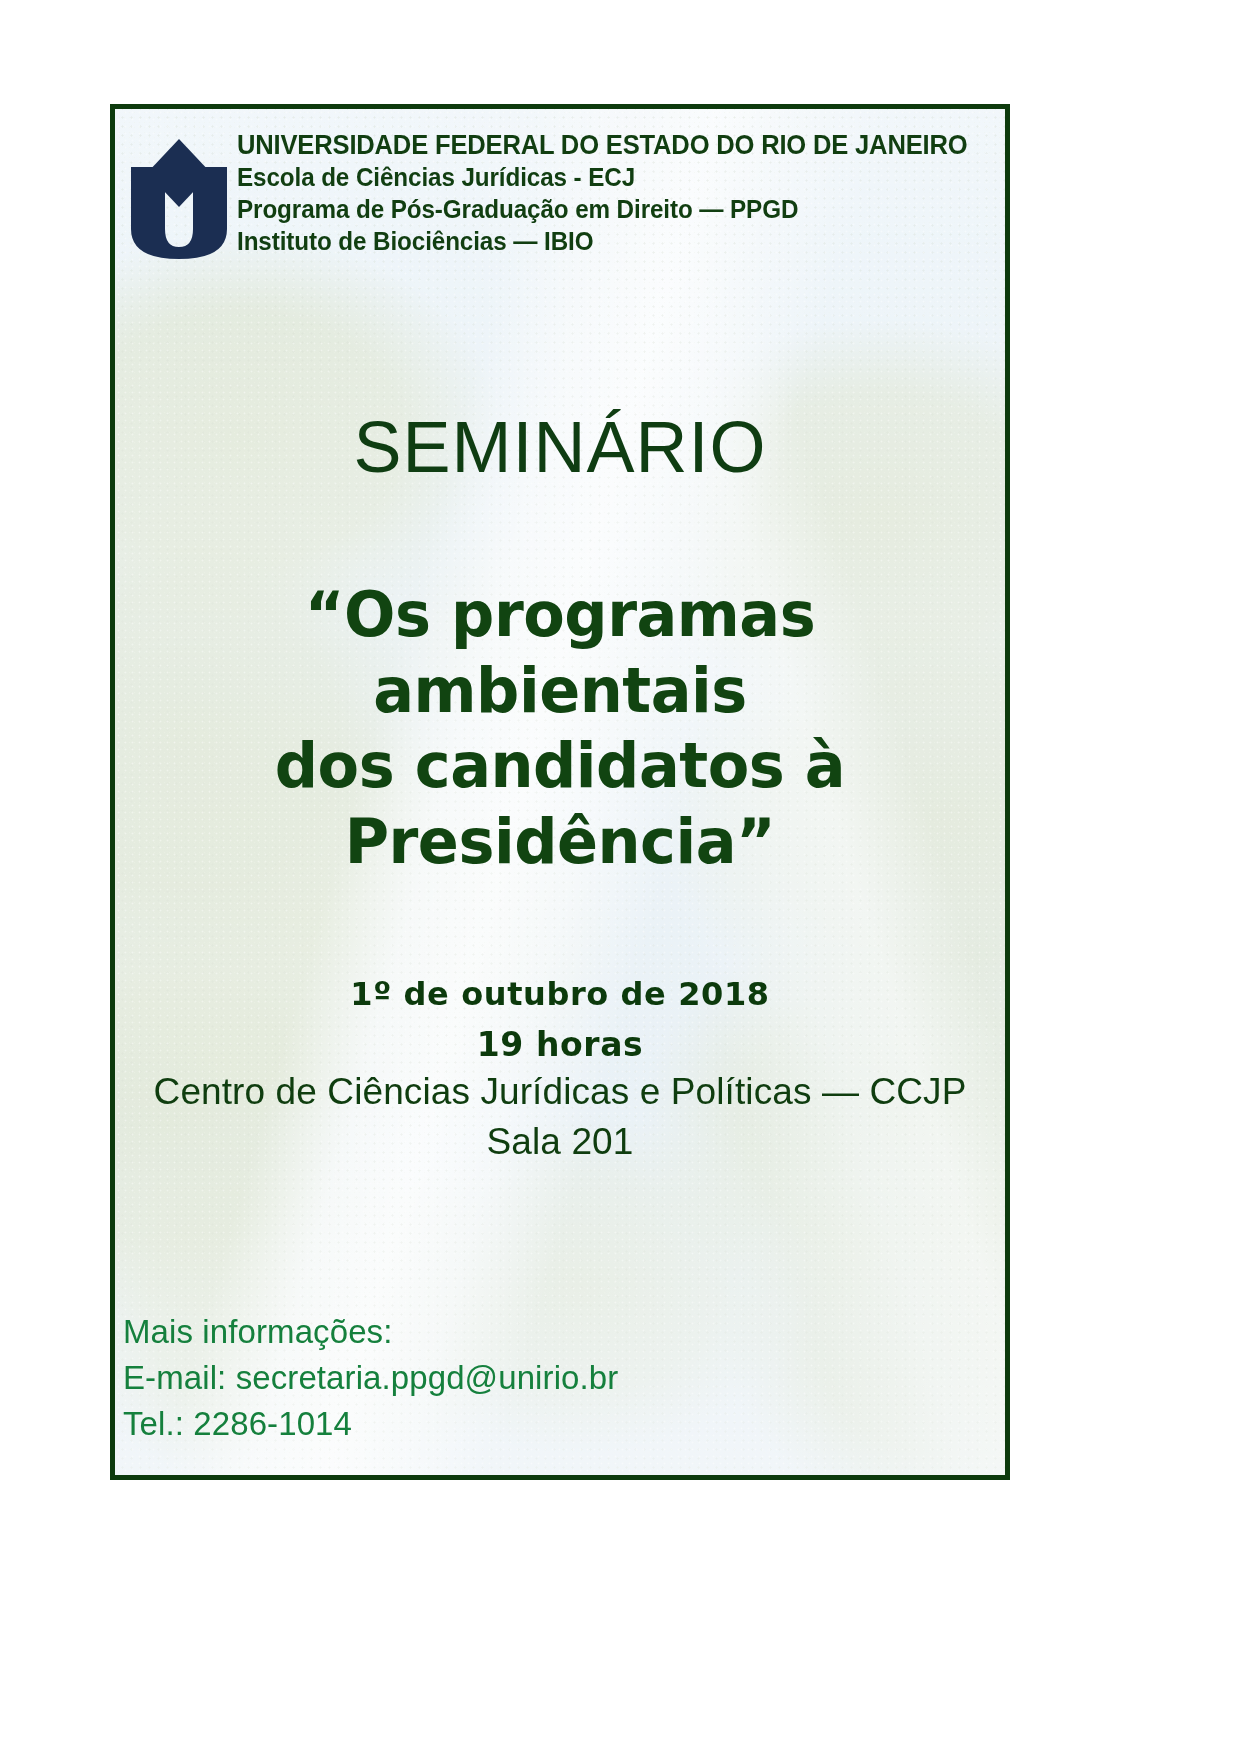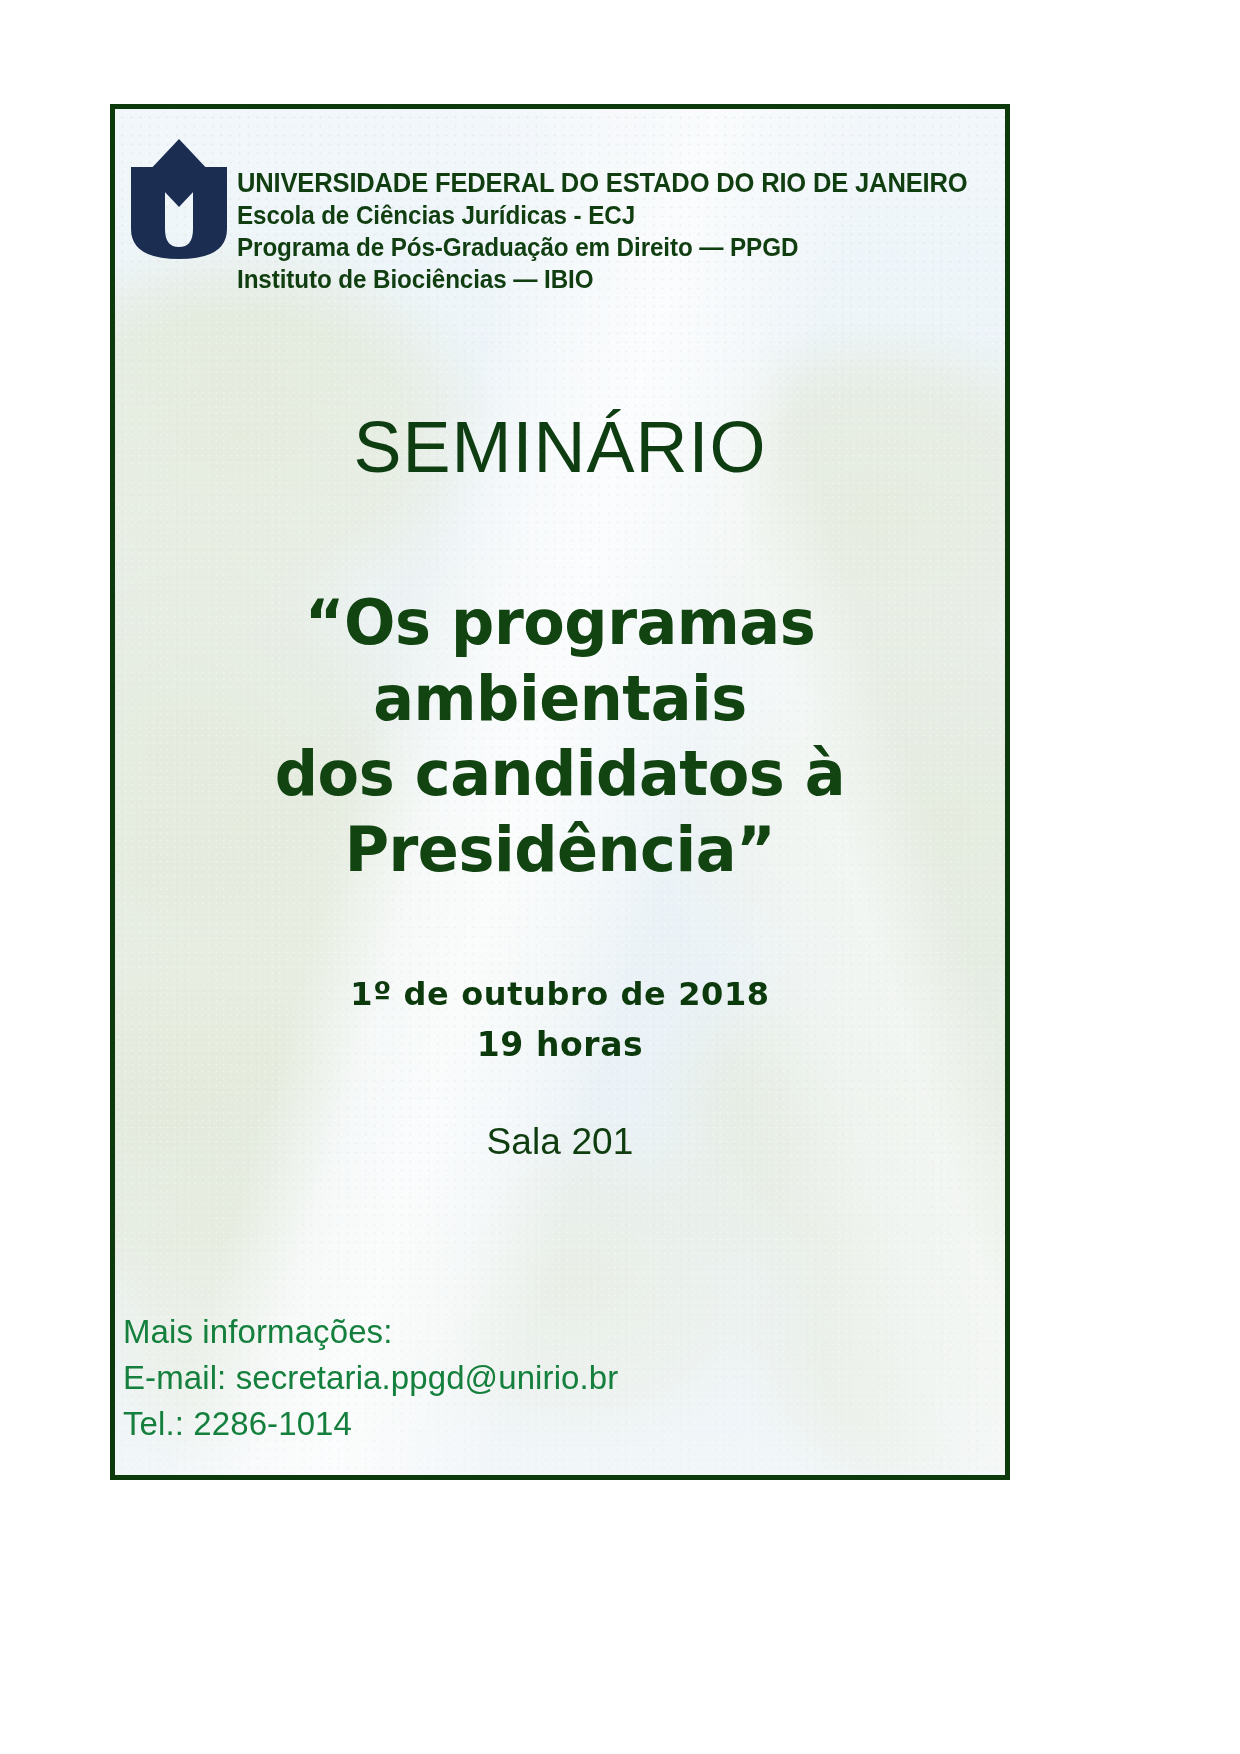--- a/index.html
+++ b/index.html
@@ -127,21 +127,20 @@
     padding-left: 12px;
     padding-top: 10px;
     box-sizing: border-box;
   }
   #unirio-logo { display: block; }
 
   #header-lines {
     flex: 1 1 auto;
     padding-top: 6px;
     color: #0d3a0d;
-    margin-top: 38px;
   }
   .hdr-line {
     color: #113e11;
     line-height: 1.17;
     white-space: nowrap;
   }
   #hdr-university {
     font-size: 27.5px;
     font-weight: 600;
     letter-spacing: -0.2px;
@@ -180,21 +179,20 @@
     left: 0;
     top: 468px;
     width: 100%;
     text-align: center;
     color: #114411;
     font-family: "DejaVu Sans", sans-serif;
     font-weight: bold;
     font-size: 63px;
     line-height: 1.20;
     letter-spacing: -0.5px;
-    margin-top: 8px;
   }
   #main-title .title-line {
     display: block;
     transform: scaleX(0.96);
   }
 
   
   #speaker-name {
     position: absolute;
     left: 0;
@@ -298,20 +296,21 @@
 
       <div id="main-title">
         <span class="title-line">“Os  programas ambientais</span>
         <span class="title-line">dos candidatos à Presidência”</span>
       </div>
 
 
       <div id="event-date">1º de outubro de 2018</div>
       <div id="event-time">19 horas</div>
 
+      <div id="venue-line">Centro de Ciências Jurídicas e Políticas —  CCJP</div>
       <div id="venue-room">Sala 201</div>
 
       <div id="contact-block">
         <div class="contact-line">Mais informações:</div>
         <div class="contact-line">E-mail: secretaria.ppgd@unirio.br</div>
         <div class="contact-line">Tel.: 2286-1014</div>
       </div>
 
     </div>
   </div>

